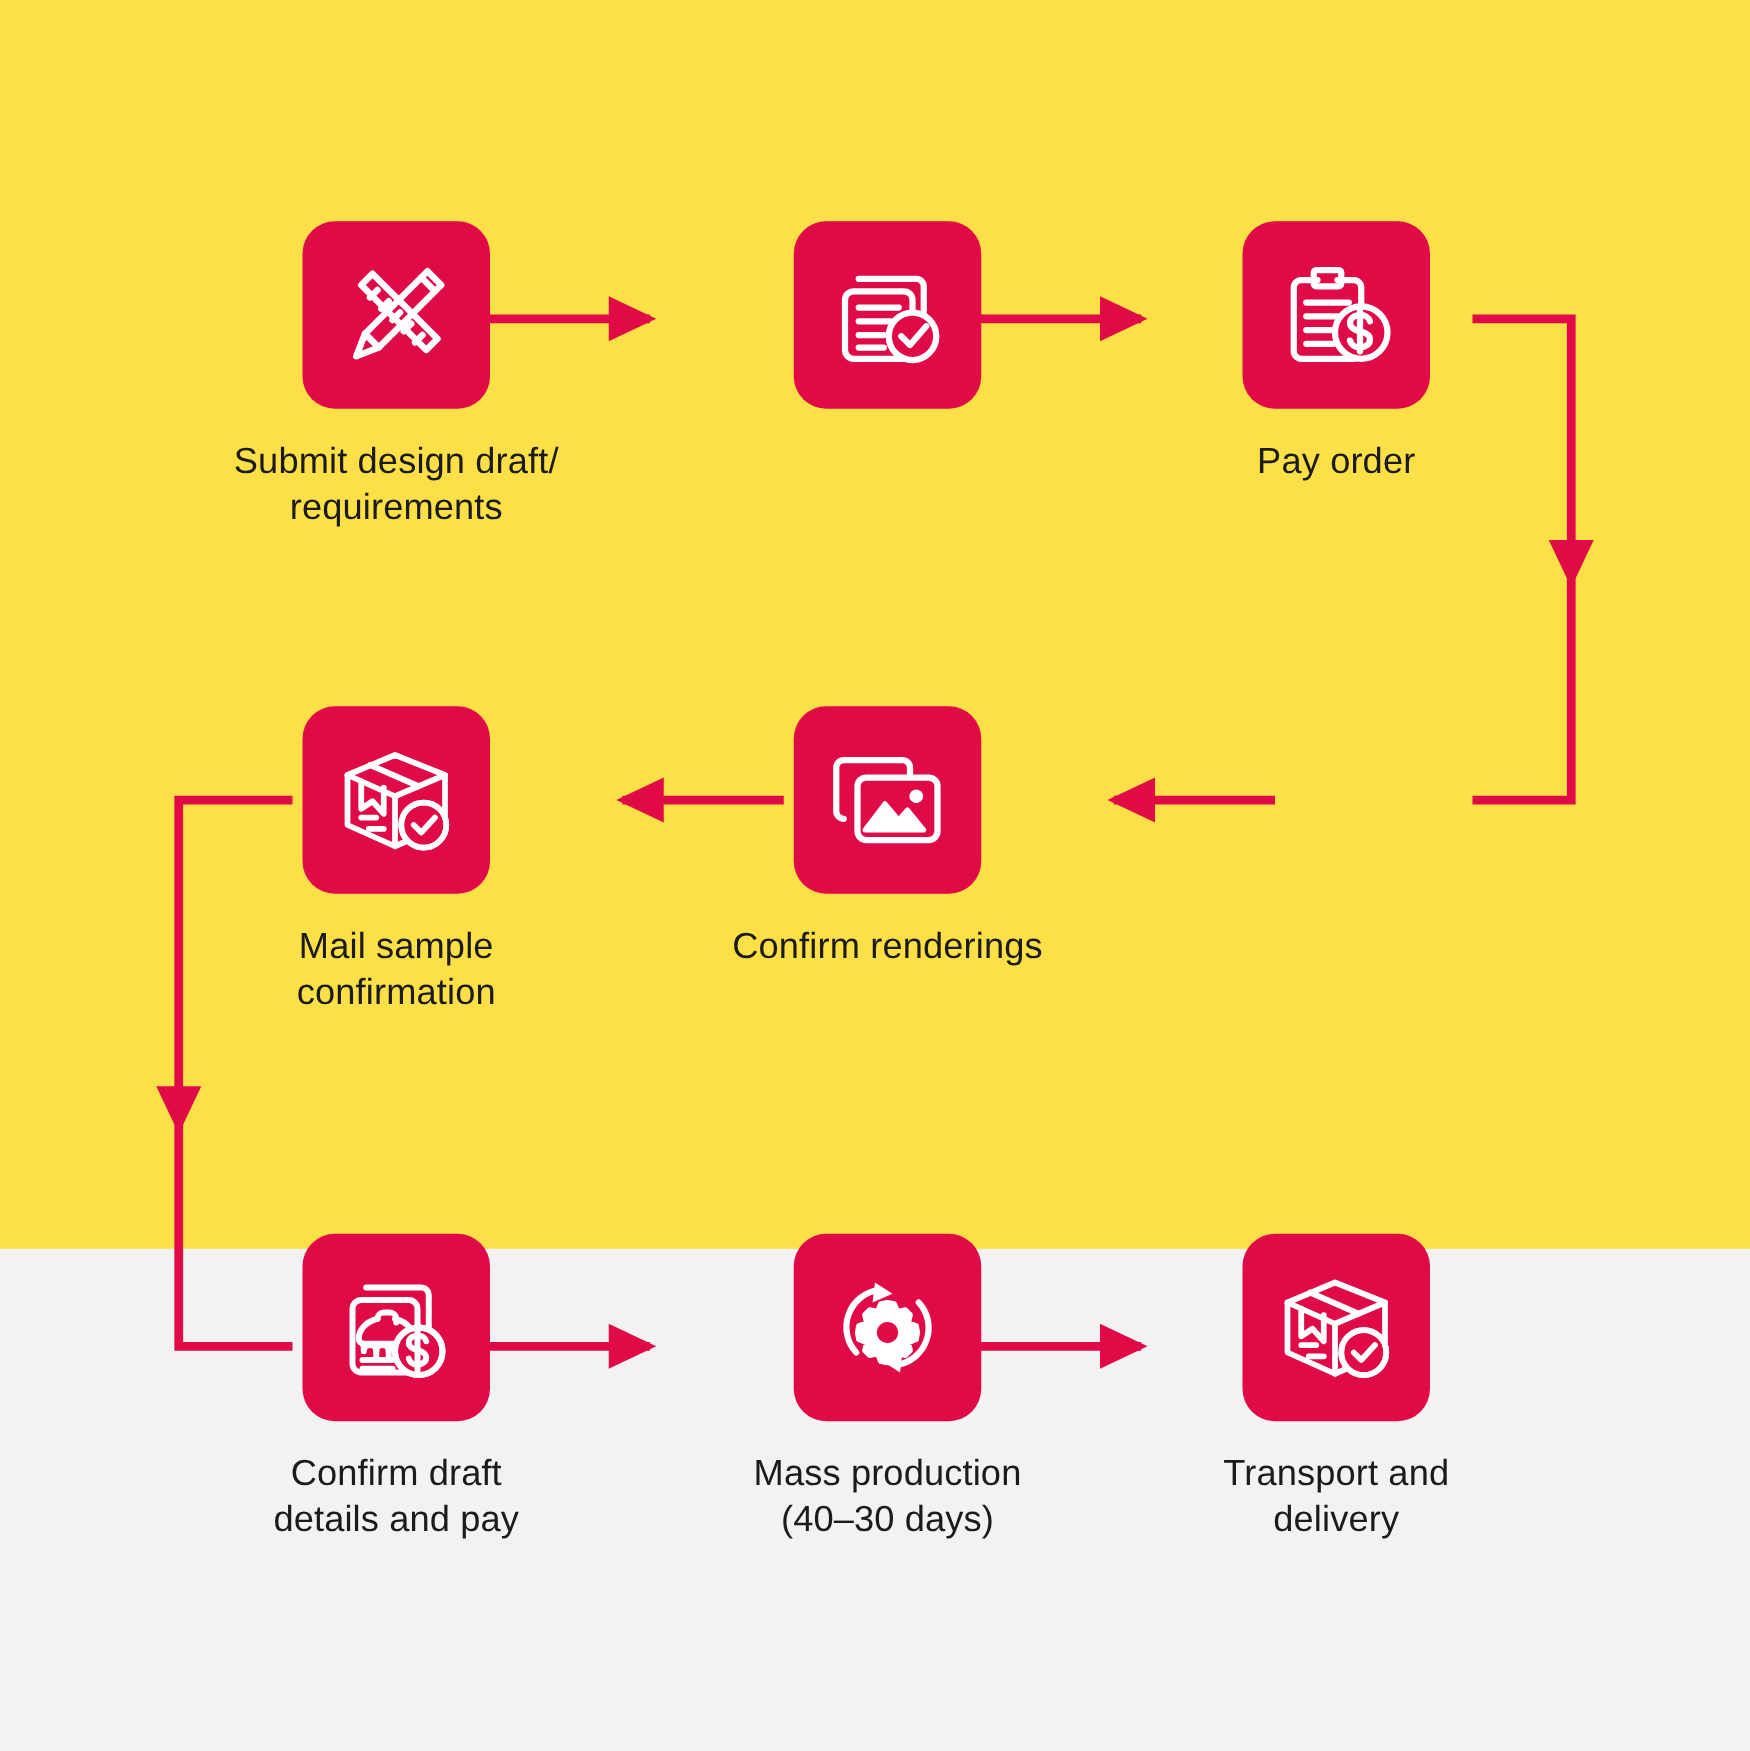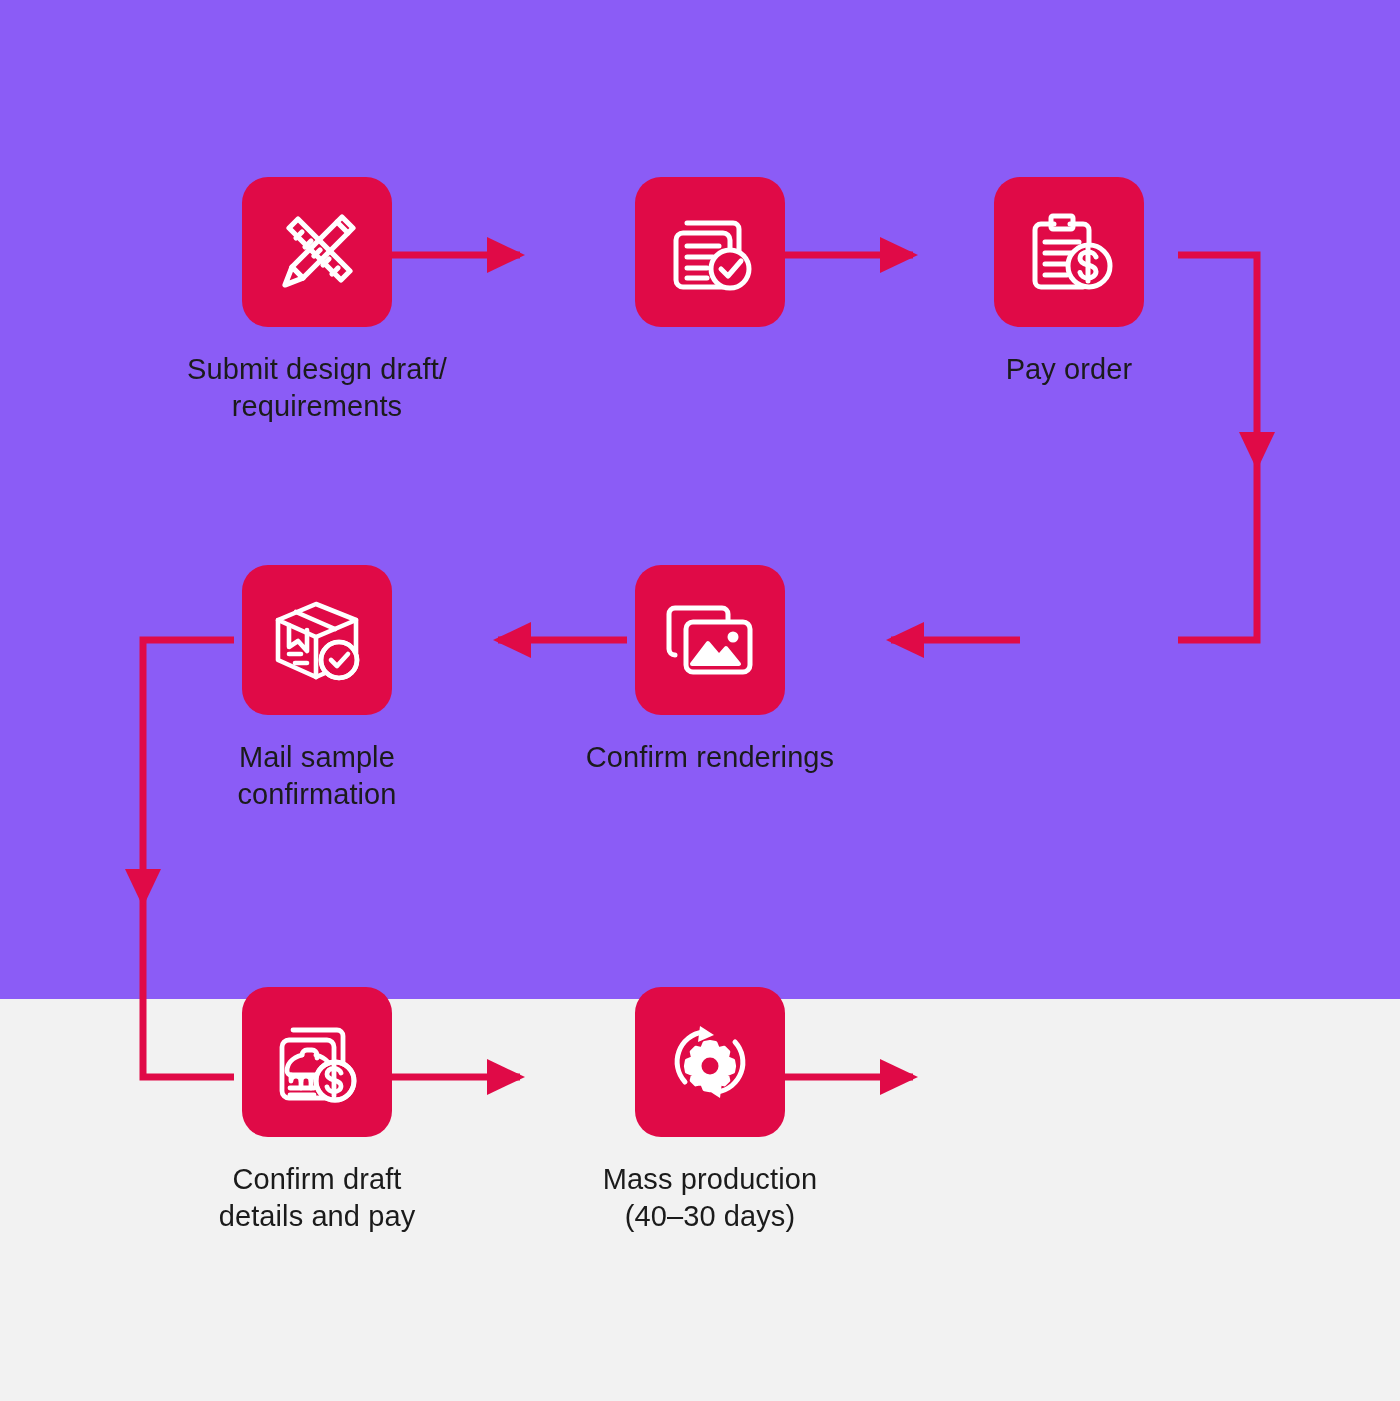--- a/index.html
+++ b/index.html
@@ -11,21 +11,21 @@
     width: 1400px;
     height: 1401px;
     background: #f2f2f2;
     font-family: "Liberation Sans", sans-serif;
     overflow: hidden;
   }
   #flow-root {
     position: relative;
     width: 1400px;
     height: 999px;
-    background: #8b5cf6;
+    background: #fde047;
     text-decoration: underline;
   }
   #connector-layer {
     position: absolute;
     left: 0;
     top: 0;
     width: 1400px;
     height: 1401px;
   }
   .node {
@@ -265,14 +265,35 @@
 
           <path d="M48 28 l5.5 1 l2.5 6.2 l6.3 -1.4 l4 4 l-1.4 6.3 l6.2 2.5 l1 5.5 l-1 5.5 l-6.2 2.5 l1.4 6.3 l-4 4 l-6.3 -1.4 l-2.5 6.2 l-5.5 1 l-5.5 -1 l-2.5 -6.2 l-6.3 1.4 l-4 -4 l1.4 -6.3 l-6.2 -2.5 l-1 -5.5 l1 -5.5 l6.2 -2.5 l-1.4 -6.3 l4 -4 l6.3 1.4 l2.5 -6.2 Z" fill="#ffffff" stroke="#ffffff" stroke-width="4"></path>
           <circle cx="48" cy="52" r="8.5" fill="#e00a47" stroke="none"></circle>
         </svg>
       </span>
     </div>
     <div class="node-label">Mass production
 (40–30 days)</div>
   </div>
 
+  <div class="node r3 c3">
+    <div class="node-icon">
+      <span>
+        <svg width="96" height="96" viewBox="0 0 96 96" fill="none" stroke="#ffffff" stroke-width="4.6" stroke-linecap="round" stroke-linejoin="round">
+          <path d="M9 28 L47 12 L87 28 L47 45 Z"></path>
+          <path d="M9 28 v40 L47 85 V45"></path>
+          <path d="M87 28 v33"></path>
+          <path d="M47 85 L72 74"></path>
+          <path d="M27 20 L66 37"></path>
+          <path d="M20 33 v22 l9 -6 l9 10 V38"></path>
+          <path d="M20 62 h12"></path>
+          <path d="M26 71 h12"></path>
+          <circle cx="70" cy="68" r="18" fill="#e00a47"></circle>
+          <circle cx="70" cy="68" r="18"></circle>
+          <path d="M62 68 l6 6 l11 -12"></path>
+        </svg>
+      </span>
+    </div>
+    <div class="node-label">Transport and
+delivery</div>
+  </div>
 
 </div>
 
 </body></html>

